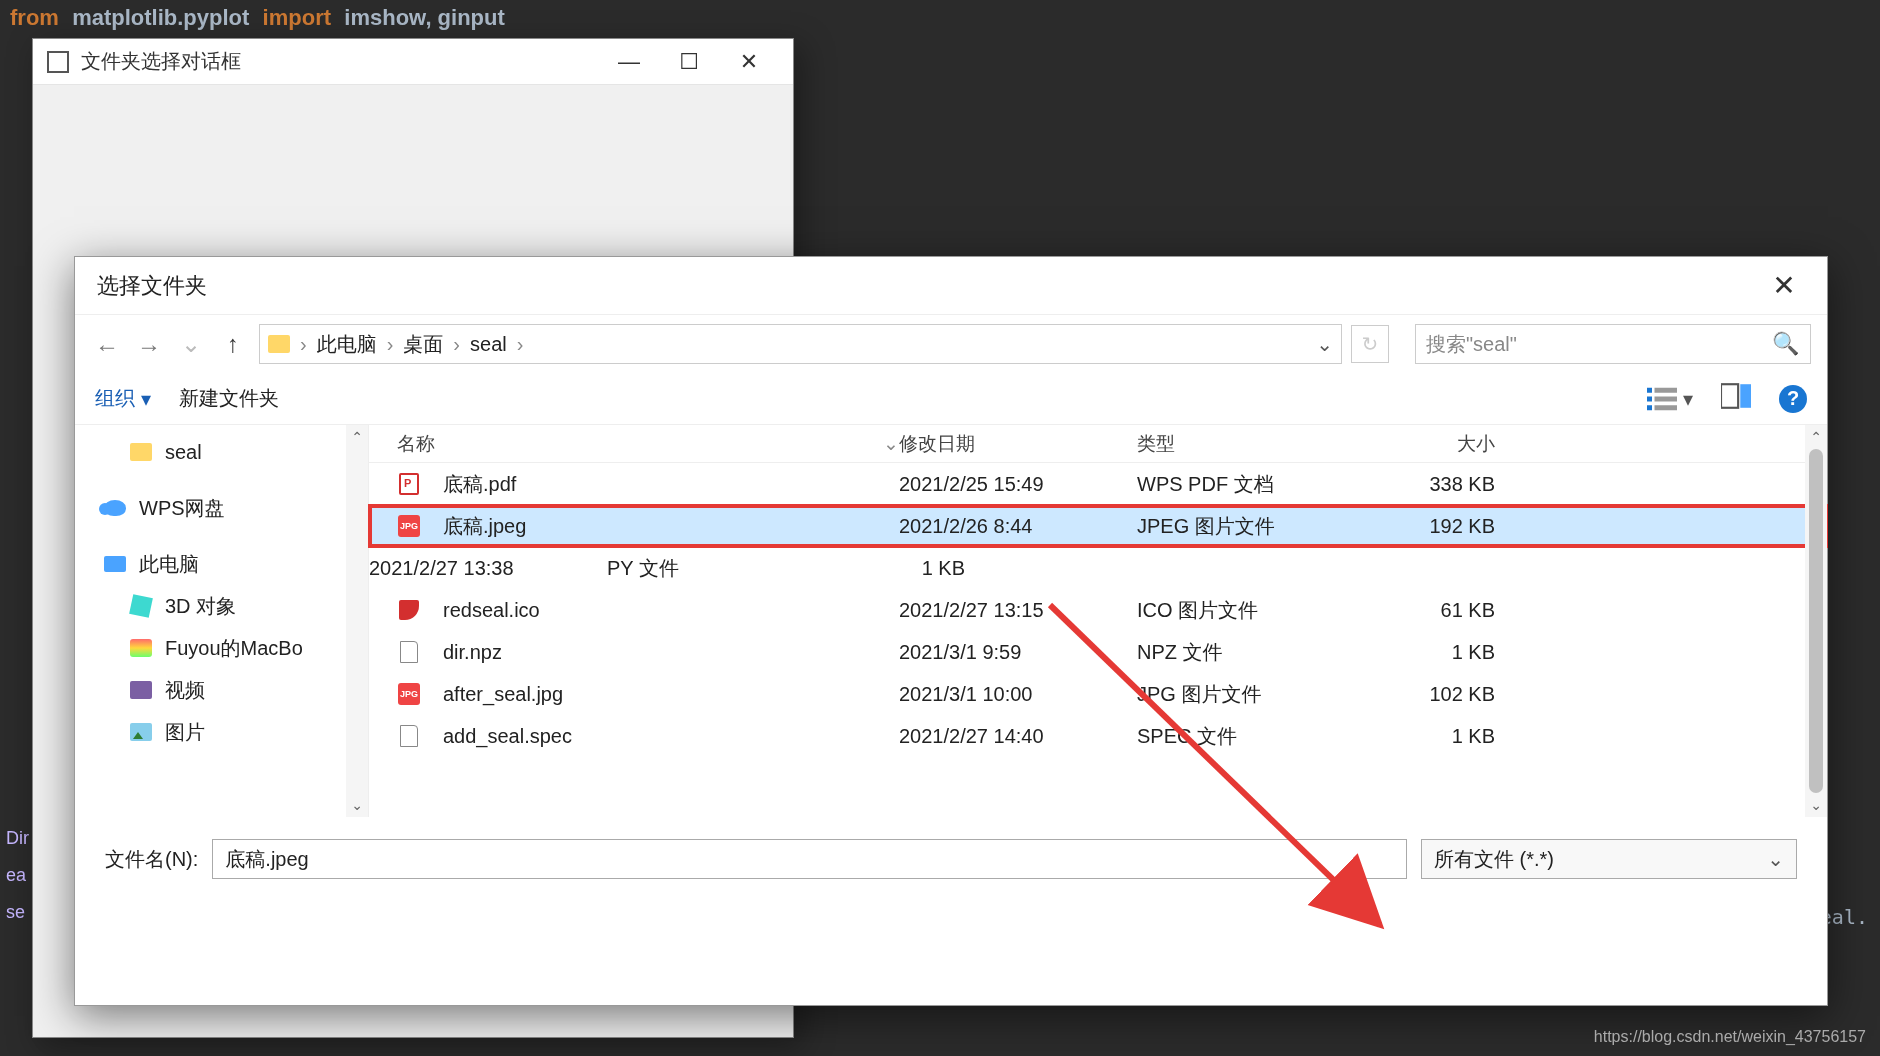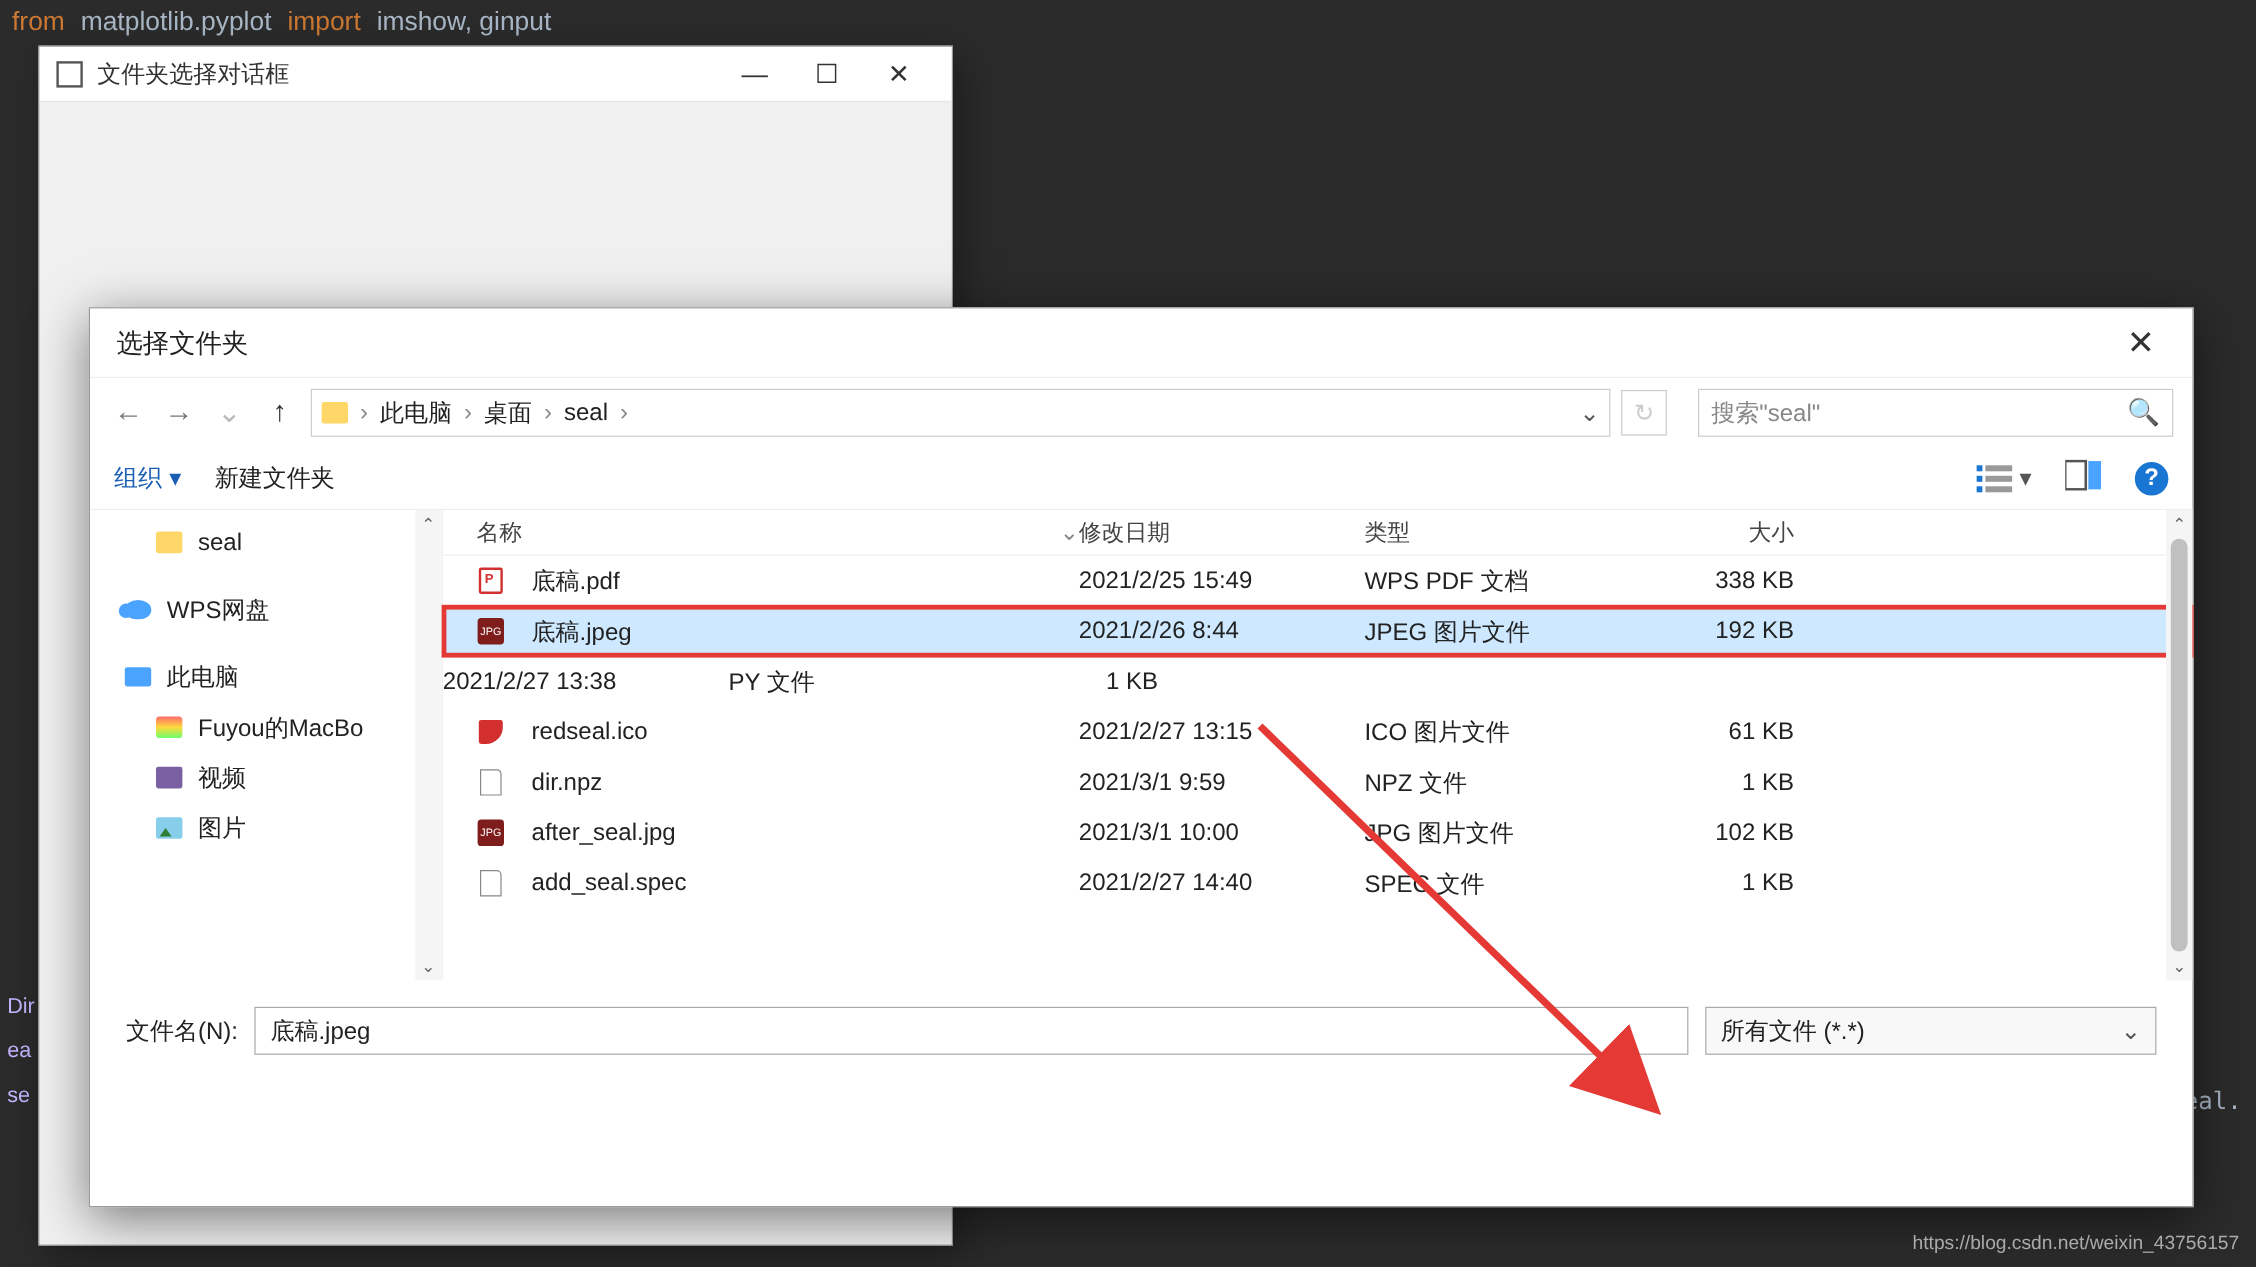--- a/index.html
+++ b/index.html
@@ -1,17 +1,17 @@
 <!DOCTYPE html>
 <html><head>
 <meta charset="utf-8">
 <style>
 * { margin: 0; padding: 0; box-sizing: border-box; font-family: "Microsoft YaHei", "Segoe UI", sans-serif; }
 body { width: 1880px; height: 1056px; background: #2b2b2b; position: relative; overflow: hidden; color: #ccc; }
-.code-bg { position: absolute; top: 0; left: 0; right: 16px; padding: 4px 10px; font-family: "Consolas", monospace; font-size: 22px; line-height: 28px; white-space: pre; }
+.code-bg { position: absolute; top: 0; left: 0; right: 16px; padding: 4px 10px; font-family: "Consolas", monospace; font-size: 22px; line-height: 28px; white-space: pre; font-weight: bold; }
 .code-bg .kw { color: #cc7832; }
 .code-bg .mod { color: #a9b7c6; }
 .left-tags { position: absolute; left: 0; top: 820px; font-family: monospace; font-size: 18px; color: #c4b5fd; }
 .left-tags div { padding: 8px 6px; }
 
 .parent-window { position: absolute; left: 32px; top: 38px; width: 762px; height: 1000px; background: #fff; border: 1px solid #888; box-shadow: 8px 8px 30px rgba(0,0,0,.35); }
 .parent-title { height: 46px; display: flex; align-items: center; padding: 0 14px; background: #fff; border-bottom: 1px solid #e5e5e5; }
 .parent-title .app-icon { width: 22px; height: 22px; border: 2px solid #555; margin-right: 12px; }
 .parent-title .ttl { flex: 1; font-size: 20px; color: #333; }
 .win-btn { width: 60px; height: 44px; display: flex; align-items: center; justify-content: center; color: #333; font-size: 22px; }
@@ -60,21 +60,21 @@
 .col-date { width: 238px; }
 .col-type { width: 238px; }
 .col-size { width: 150px; text-align: right; padding-right: 30px; }
 .list-rows { }
 .file-row { display: flex; height: 42px; align-items: center; font-size: 20px; color: #222; }
 .file-row.selected { background: #cde8ff; }
 .file-row.highlight { outline: 4px solid #e53935; outline-offset: -3px; }
 .f-ico { width: 24px; height: 24px; display: inline-flex; align-items: center; justify-content: center; margin-right: 10px; flex-shrink: 0; }
 .pdf-ico { width: 20px; height: 22px; border: 2px solid #d32f2f; border-radius: 2px; position: relative; }
 .pdf-ico::after { content:'P'; font-size:11px; color:#d32f2f; font-weight:bold; position:absolute; top:2px; left:3px; }
-.jpg-ico { width: 22px; height: 22px; background: #7f1d1d; border-radius: 3px; color: #fff; font-size: 9px; font-weight: normal; display: flex; align-items: center; justify-content: center; }
+.jpg-ico { width: 22px; height: 22px; background: #ef4444; border-radius: 3px; color: #fff; font-size: 9px; font-weight: bold; display: flex; align-items: center; justify-content: center; }
 .py-ico { width: 20px; height: 20px; background: #000; color: #4fc3f7; border-radius: 3px; font-size: 10px; font-weight: bold; display: flex; align-items: center; justify-content: center; }
 .ico-ico { width: 20px; height: 20px; background: #d32f2f; border-radius: 2px 2px 14px 2px; }
 .file-ico { width: 18px; height: 22px; border: 1px solid #888; background: #fff; border-radius: 0 4px 0 0; }
 .list-scroll { position: absolute; right: 0; top: 0; width: 22px; height: 100%; background: #f5f5f5; display: flex; flex-direction: column; align-items: center; justify-content: space-between; padding: 4px 0; font-size: 14px; color: #666; }
 .list-scroll .thumb { width: 14px; flex: 1; background: #c0c0c0; border-radius: 7px; margin: 4px 0; }
 
 .fd-bottom { padding: 22px 30px 22px 30px; }
 .filename-row { display: flex; align-items: center; gap: 14px; margin-bottom: 31px; }
 .filename-row .lbl { font-size: 20px; color: #222; white-space: nowrap; }
 .filename-input { flex: 1; height: 40px; border: 1px solid #aaa; padding: 0 12px; font-size: 20px; color: #222; }
@@ -183,20 +183,26 @@
             <span>WPS网盘</span>
           </div>
           <div class="tree-row" style="margin-top: 14px;">
             <span class="tree-ico">
               <span class="monitor"></span>
             </span>
             <span>此电脑</span>
           </div>
           <div class="tree-row indent">
             <span class="tree-ico">
+              <span class="cube3d"></span>
+            </span>
+            <span>3D 对象</span>
+          </div>
+          <div class="tree-row indent">
+            <span class="tree-ico">
               <span class="mac-ico"></span>
             </span>
             <span>Fuyou的MacBo</span>
           </div>
           <div class="tree-row indent">
             <span class="tree-ico">
               <span class="video-ico"></span>
             </span>
             <span>视频</span>
           </div>

